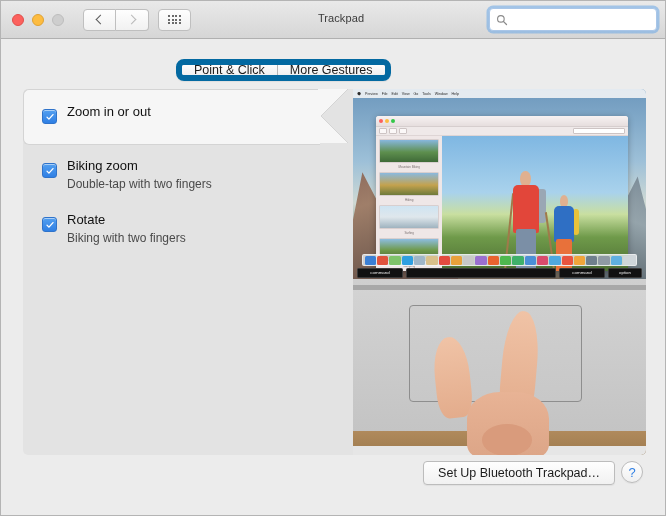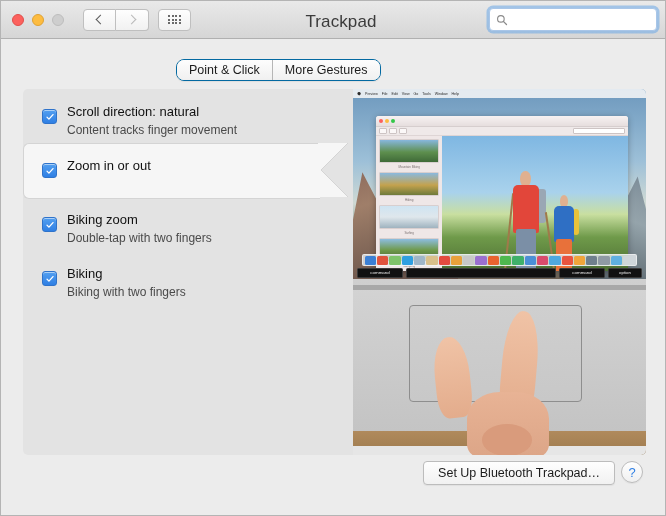--- a/index.html
+++ b/index.html
@@ -50,21 +50,21 @@
     width:33px; height:22px; margin-left:9px;
     background:linear-gradient(to bottom,#fefefe,#f1f1f1);
     border:1px solid #bfbfbf; border-radius:4px;
     display:flex; align-items:center; justify-content:center;
   }
   .gridicon { display:grid; grid-template-columns:repeat(4,2px); grid-gap:1.6px; }
   .gridicon i { width:2px; height:2px; background:#6a6a6a; display:block; }
 
   .wintitle {
     position:absolute; left:0; right:0; top:11px;
-    text-align:center; font-size:17px; color:#3b3b3b;
+    text-align:center; font-size:11px; color:#3b3b3b;
     letter-spacing:.1px;
     margin-left:16px;
   }
 
   .searchwrap {
     position:absolute; right:8px; top:7px;
     width:168px; height:23px;
     background:#fff; border:1px solid #a9c6e8; border-radius:4px;
     box-shadow:0 0 0 2.5px rgba(105,168,232,.55);
     display:flex; align-items:center;
@@ -74,21 +74,21 @@
     border:none; outline:none; background:transparent;
     font-family:"Liberation Sans", sans-serif;
     font-size:12.5px; color:#333; margin-left:4px; width:130px;
   }
   .searchinput::placeholder { color:#aeaeae; }
 
   
   .tabbar {
     position:absolute; left:175px; top:58px;
     display:flex; height:22px;
-    border:1px solid #0369a1; border-radius:8px; overflow:hidden;
+    border:6px solid #0369a1; border-radius:8px; overflow:hidden;
     box-shadow:0 1px 1px rgba(0,0,0,.06);
   }
   .tab {
     display:flex; align-items:center; justify-content:center;
     padding:0 12px; height:100%;
     font-size:12.5px; color:#1c1c1c;
     background:linear-gradient(to bottom,#fdfdfd,#f0f0f0);
     border-right:1px solid #b6b6b6;
     white-space:nowrap;
   }
@@ -355,31 +355,20 @@
 
   <div class="tabbar">
     <div class="tab">Point &amp; Click</div>
     <div class="tab">More Gestures</div>
   </div>
 
   <div class="panel">
 
     <div class="options">
 
-      <div class="optrow">
-        <span class="cbox">
-          <svg class="cmark" viewBox="0 0 12 12">
-            <polyline points="1.5,6.2 4.4,9.2 10.5,2.4" fill="none" stroke="#fff" stroke-width="2" stroke-linecap="round" stroke-linejoin="round"></polyline>
-          </svg>
-        </span>
-        <span class="opttext">
-          <span class="opttitle">Scroll direction: natural</span><br>
-          <span class="optsub">Content tracks finger movement</span>
-        </span>
-      </div>
 
       <div class="optrow selected">
         <span class="cbox">
           <svg class="cmark" viewBox="0 0 12 12">
             <polyline points="1.5,6.2 4.4,9.2 10.5,2.4" fill="none" stroke="#fff" stroke-width="2" stroke-linecap="round" stroke-linejoin="round"></polyline>
           </svg>
         </span>
         <span class="opttext">
           <span class="opttitle">Zoom in or out</span><br>
         </span>
@@ -397,21 +386,21 @@
         </span>
       </div>
 
       <div class="optrow">
         <span class="cbox">
           <svg class="cmark" viewBox="0 0 12 12">
             <polyline points="1.5,6.2 4.4,9.2 10.5,2.4" fill="none" stroke="#fff" stroke-width="2" stroke-linecap="round" stroke-linejoin="round"></polyline>
           </svg>
         </span>
         <span class="opttext">
-          <span class="opttitle">Biking</span><br>
+          <span class="opttitle">Rotate</span><br>
           <span class="optsub">Biking with two fingers</span>
         </span>
       </div>
     </div>
 
     <div class="demo">
 
       <div class="demo-top">
         <div class="dt-wall"></div>
         <div class="dt-mount"></div>

